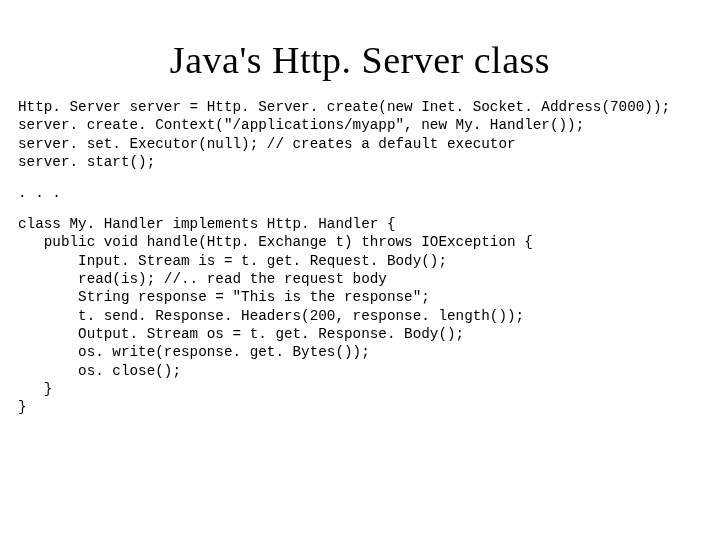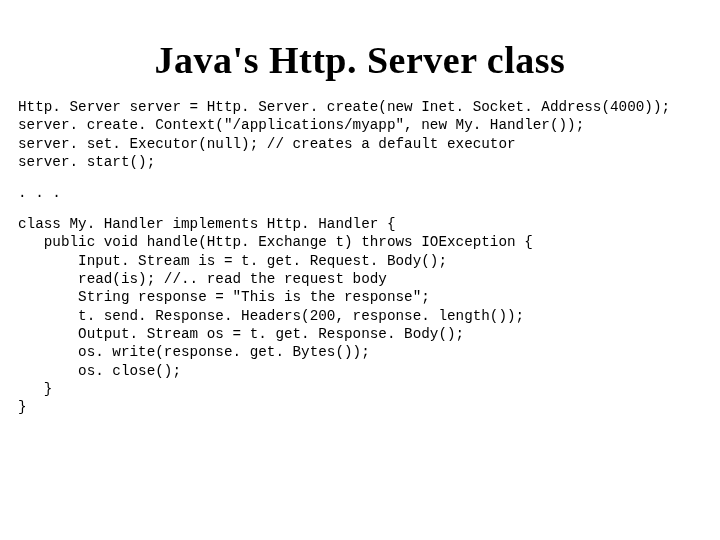--- a/index.html
+++ b/index.html
@@ -14,21 +14,21 @@
   }
   .slide {
     box-sizing: border-box;
     width: 720px;
     height: 540px;
     padding: 0;
   }
   .title {
     text-align: center;
     font-size: 38px;
-    font-weight: bold;
+    font-weight: normal;
     margin: 38px 0 16px 0;
     letter-spacing: 0.5px;
   }
   .code {
     font-family: "Courier New", Courier, monospace;
     font-size: 14.3px;
     line-height: 1.28;
     white-space: pre;
     padding: 0 18px 0 18px;
   }
@@ -37,21 +37,21 @@
     font-size: 14.3px;
     padding: 14px 18px 14px 18px;
     white-space: pre;
   }
 </style>
 </head>
 <body>
 
 <div class="slide">
   <h1 class="title">Java's Http. Server class</h1>
-  <div class="code">Http. Server server = Http. Server. create(new Inet. Socket. Address(4000));
+  <div class="code">Http. Server server = Http. Server. create(new Inet. Socket. Address(7000));
 server. create. Context("/applications/myapp", new My. Handler());
 server. set. Executor(null); // creates a default executor
 server. start();</div>
   <div class="ellipsis">. . .</div>
   <div class="code">class My. Handler implements Http. Handler {
    public void handle(Http. Exchange t) throws IOException {
        Input. Stream is = t. get. Request. Body();
        read(is); //.. read the request body
        String response = "This is the response";
        t. send. Response. Headers(200, response. length());

